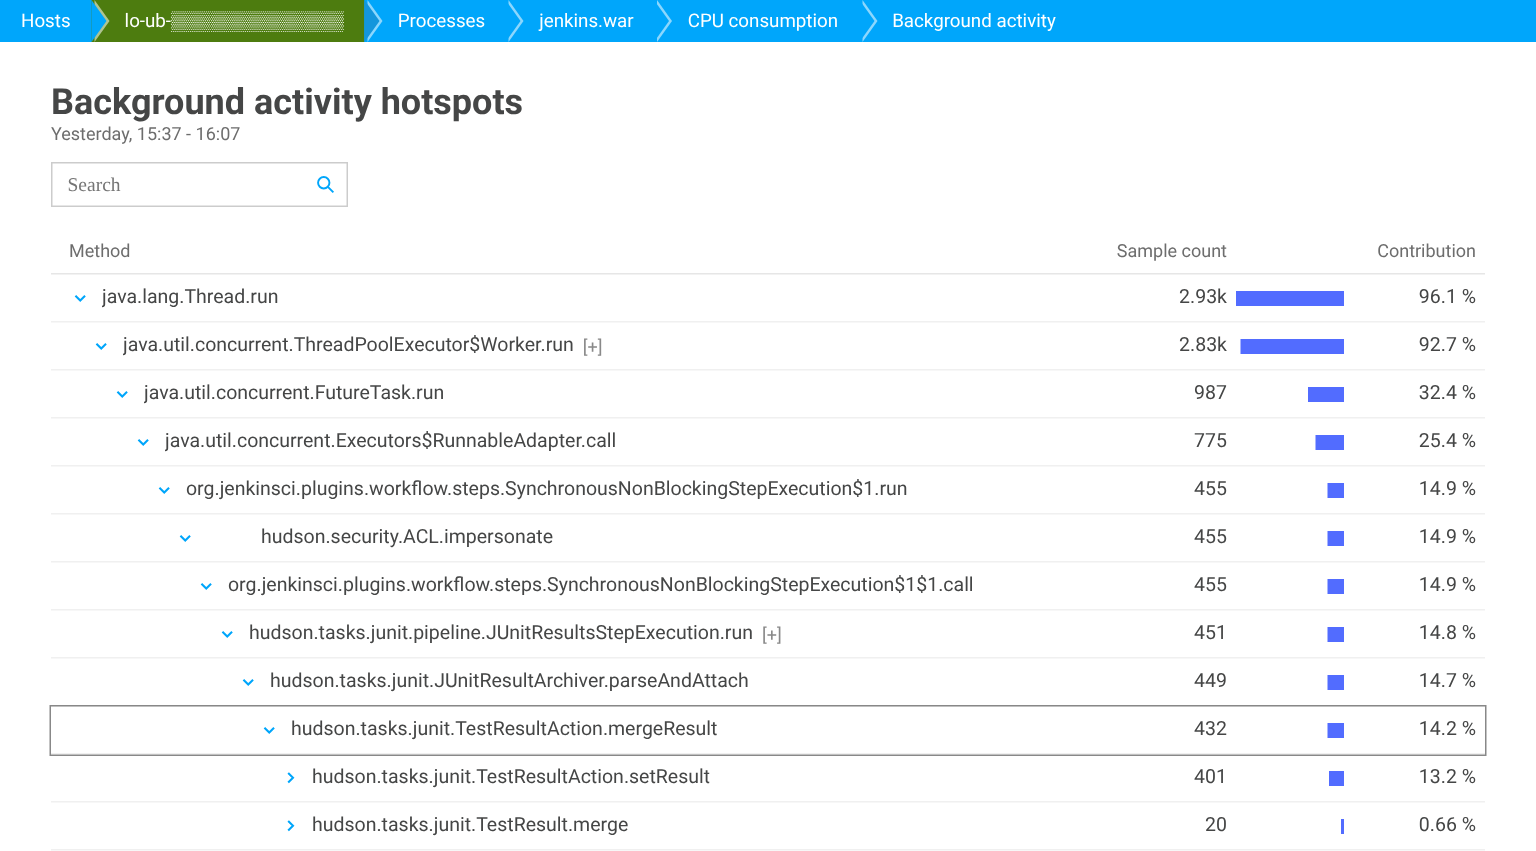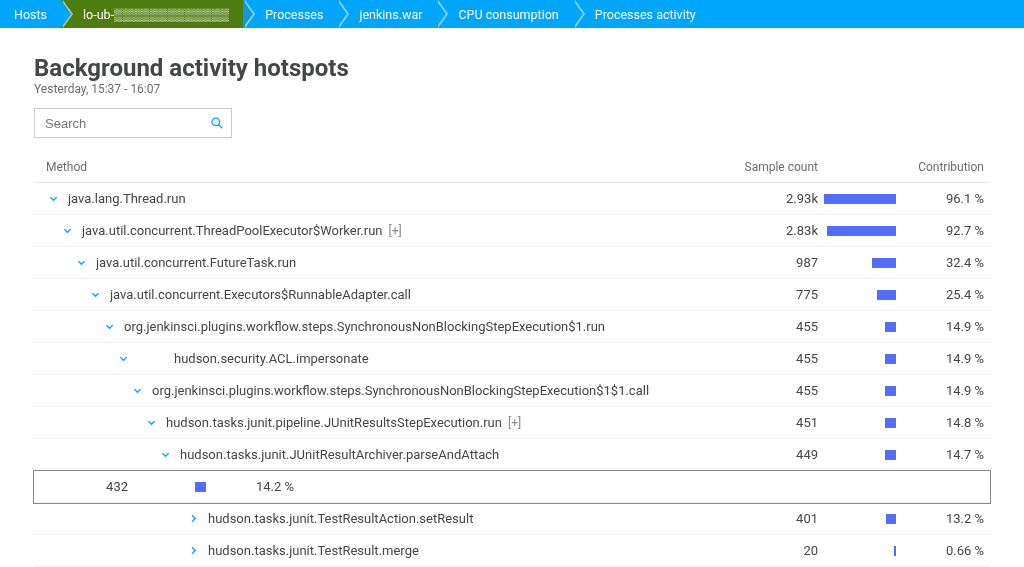--- a/index.html
+++ b/index.html
@@ -80,20 +80,21 @@
     }
     .search-input {
       width: 100%;
       height: 30px;
       border: 1px solid #cccccc;
       border-radius: 0;
       padding: 0 30px 0 10px;
       font-size: 13px;
       color: #6d6d6d;
       outline: none;
+      font-family: Liberation Serif, serif;
     }
     .search-icon {
       position: absolute;
       right: 8px;
       top: 50%;
       transform: translateY(-50%);
       color: #00a6fb;
     }
 
     
@@ -173,21 +174,21 @@
   <div class="bc-item">
       <span>Processes</span>
     </div>
   <div class="bc-item">
       <span>jenkins.war</span>
     </div>
   <div class="bc-item">
       <span>CPU consumption</span>
     </div>
   <div class="bc-item">
-      <span>Processes activity</span>
+      <span>Background activity</span>
     </div>
 </div>
 
 <div class="page">
   <h1 class="page-title">Background activity hotspots</h1>
   <div class="page-subtitle">Yesterday, 15:37 - 16:07</div>
 
   <div class="search-wrap">
     <input class="search-input" type="text" placeholder="Search" style="">
     <span class="search-icon">
@@ -355,20 +356,28 @@
         </div>
         <div class="sample-cell">449</div>
         <div class="bar-cell">
           <div class="bar-bg">
             <div class="bar-fill" style="width: 11.0135px;"></div>
           </div>
         </div>
         <div class="contrib-cell">14.7 %</div>
       </div>
       <div class="row selected">
+        <div class="method-cell" style="padding-left: 140px;">
+          <span class="chevron">
+            <svg width="11" height="11" viewBox="0 0 24 24" fill="none" stroke="currentColor" stroke-width="3">
+              <polyline points="5 9 12 16 19 9"></polyline>
+            </svg>
+          </span>
+          <span class="method-text">hudson.tasks.junit.TestResultAction.mergeResult</span>
+        </div>
         <div class="sample-cell">432</div>
         <div class="bar-cell">
           <div class="bar-bg">
             <div class="bar-fill" style="width: 10.6389px;"></div>
           </div>
         </div>
         <div class="contrib-cell">14.2 %</div>
       </div>
       <div class="row">
         <div class="method-cell" style="padding-left: 154px;">

